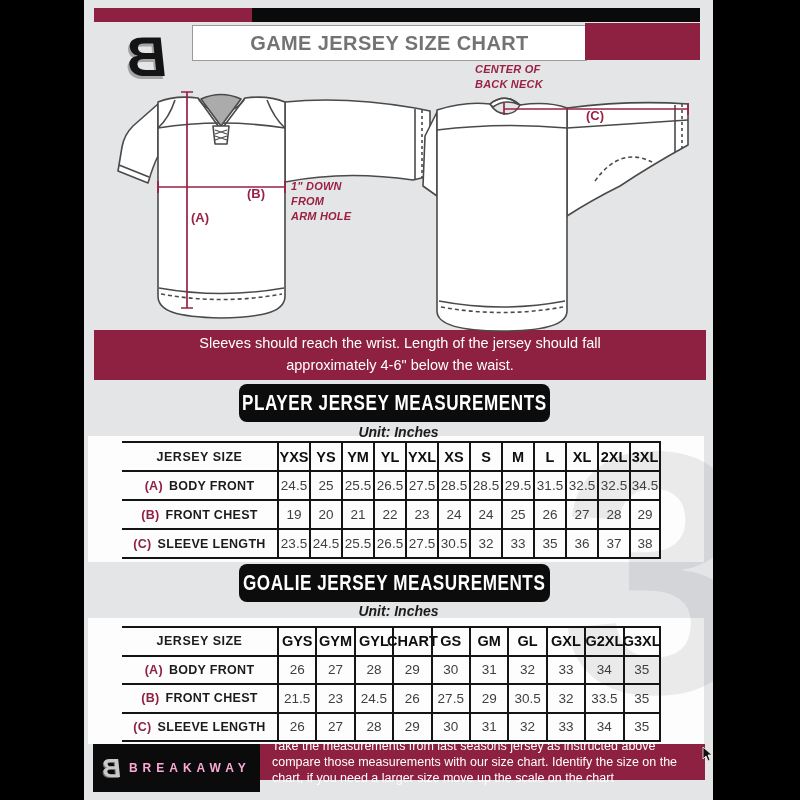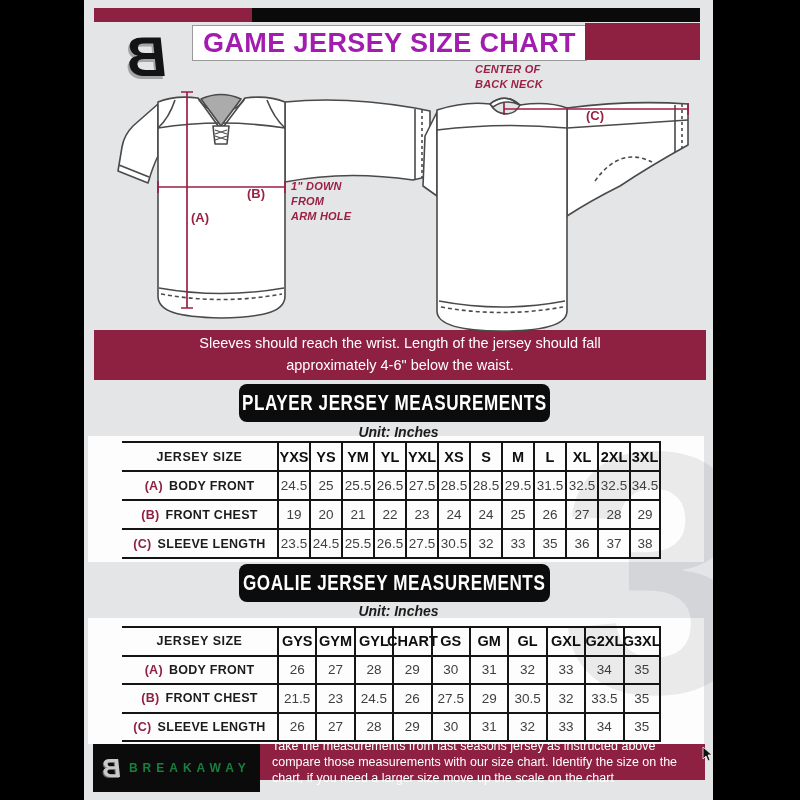--- a/index.html
+++ b/index.html
@@ -6,21 +6,21 @@
   #canvas{position:relative;width:800px;height:800px;background:#000;overflow:hidden;
           font-family:"Liberation Sans",sans-serif;}
   #content{position:absolute;left:84px;top:0;width:629px;height:800px;background:#e4e5e7;overflow:hidden;}
   .abs{position:absolute;}
 
   
   .topbar{left:10px;top:8px;width:606px;height:14px;background:#0a0a0a;}
   .topbar-maroon{left:0;top:0;width:158px;height:14px;background:#8E2042;}
   .titlebox{left:108px;top:25px;width:393px;height:34px;background:#fff;border:1px solid #9a9a9a;
             display:flex;align-items:center;justify-content:center;}
-  .titlebox span{font-size:27px;font-weight:800;letter-spacing:.4px;color:#a21caf;}
+  .titlebox span{font-size:20px;font-weight:800;letter-spacing:.4px;color:#737373;}
   .title-maroon{left:501px;top:23px;width:115px;height:37px;background:#8E2042;}
   .logo{left:30px;top:22px;width:64px;height:68px;display:flex;align-items:center;justify-content:center;}
   .logo span{display:inline-block;font-size:56px;font-weight:900;color:#141414;
              transform:scaleX(-1) skewX(-6deg);text-shadow:2px 3px 0 rgba(0,0,0,.28);}
 
   
   .mkey{font-size:13px;font-weight:800;color:#9A2144;}
   .mnote{font-size:11px;font-style:italic;font-weight:600;color:#9A2144;line-height:15px;letter-spacing:.2px;}
 
   
@@ -43,21 +43,21 @@
   .tlast{border-right:2px solid #141414;}
   .thead.tval{font-size:14.5px;font-weight:800;color:#0e0e0e;}
   .tlabel{font-size:12.5px;font-weight:700;color:#1b1b1b;letter-spacing:.3px;}
   .thead.tlabel{font-weight:600;font-size:12.5px;letter-spacing:.5px;}
   .rkey{color:#8E2042;font-weight:800;margin-right:6px;}
 
   
   .fblack{left:9px;top:744px;width:167px;height:48px;background:#0b0b0b;display:flex;align-items:center;justify-content:center;gap:8px;}
   .fblack .fb{display:inline-block;font-size:26px;font-weight:900;color:#c9c9c9;transform:scaleX(-1) skewX(-6deg);
               text-shadow:1px 1px 0 #6e6e6e;}
-  .fblack .fname{color:#15803d;font-size:12px;font-weight:700;letter-spacing:5px;}
+  .fblack .fname{color:#f9a8d4;font-size:12px;font-weight:700;letter-spacing:5px;}
   .fmaroon{left:176px;top:744px;width:445px;height:36px;background:#8E2042;display:flex;align-items:center;}
   .fmaroon div{padding:0 10px 0 12px;color:#fff;font-size:12.5px;line-height:1.3;}
 
   svg{display:block;}
 </style>
 </head>
 <body>
 
 <div id="canvas">
   <div id="content">

